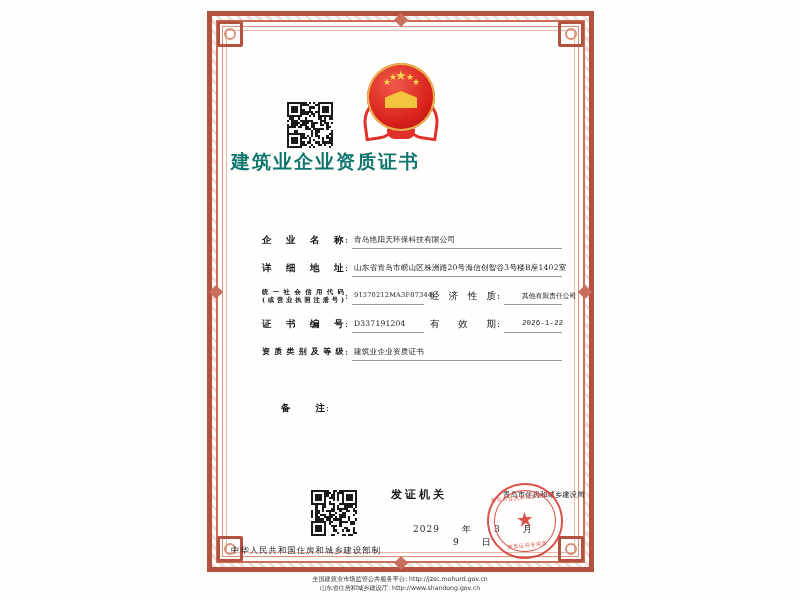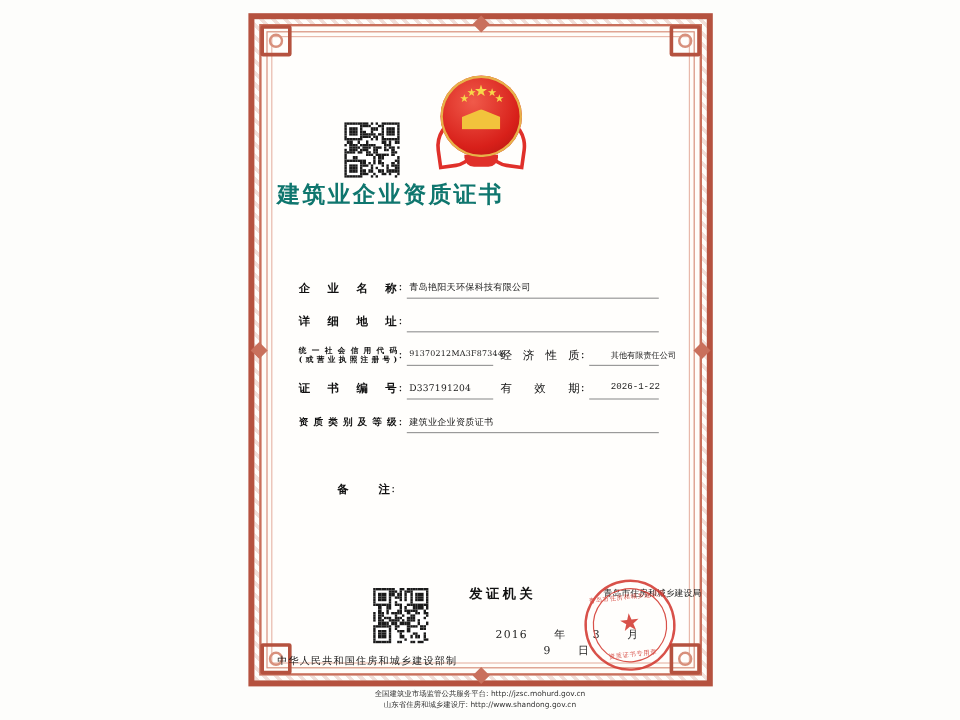--- a/index.html
+++ b/index.html
@@ -184,21 +184,21 @@
     font-family: "DejaVu Serif", serif;
     font-size: 19px;
     font-weight: bold;
     letter-spacing: 2px;
     color: #0f766e;
   }
 
   
   .fields {
     position: absolute;
-    left: 18px; top: 196px;
+    left: 31px; top: 196px;
     width: 300px;
   }
   .row {
     position: relative;
     min-height: 21px;
     margin-bottom: 7px;
   }
   .lbl {
     position: absolute;
     left: 0; top: 3px;
@@ -904,20 +904,21 @@
         <div class="row">
           <div class="lbl">企业名称</div>
           <div class="colon">:</div>
           <div class="val">青岛艳阳天环保科技有限公司</div>
           <div class="underline"></div>
         </div>
 
         <div class="row">
           <div class="lbl">详细地址</div>
           <div class="colon">:</div>
+          <div class="val">山东省青岛市崂山区株洲路20号海信创智谷3号楼B座1402室</div>
           <div class="underline"></div>
         </div>
 
         <div class="row split">
           <div class="lbl small">
             <div>统一社会信用代码</div>
             <div>(或营业执照注册号)</div>
           </div>
           <div class="colon">:</div>
           <div class="val" style="font-size:6.6px;">91370212MA3F87344J</div>
@@ -1398,21 +1399,21 @@
             <i class="on"></i>
             <i class=""></i>
             <i class=""></i>
           </div>
       </div>
 
       <div class="issuer">
         <div class="iline1">发证机关</div>
         <div class="iorg">青岛市住房和城乡建设局</div>
         <div class="idate">
-          <span>2016</span><span>年</span><span>3</span><span>月</span><span class="d-day">9</span><span>日</span>
+          <span>2029</span><span>年</span><span>3</span><span>月</span><span class="d-day">9</span><span>日</span>
         </div>
       </div>
 
       <div class="seal">
         <div class="stext-top">青岛市住房和城乡建设局</div>
         <div class="sstar">★</div>
         <div class="stext-bot">资质证书专用章</div>
       </div>
 
       <div class="cert-footer">中华人民共和国住房和城乡建设部制</div>

